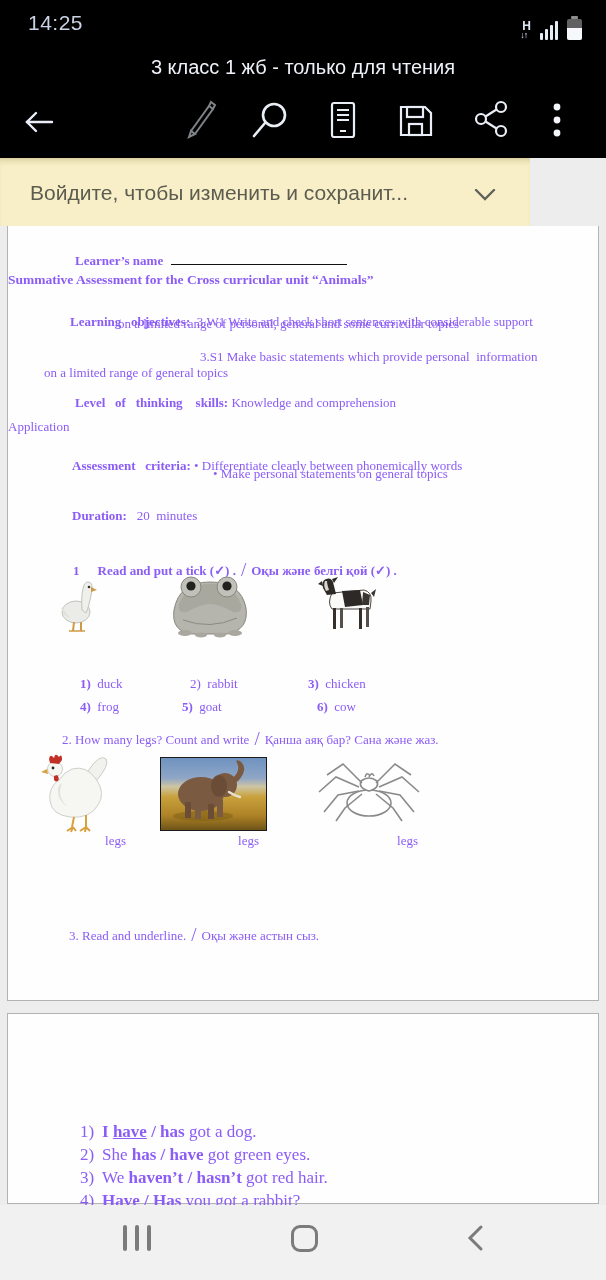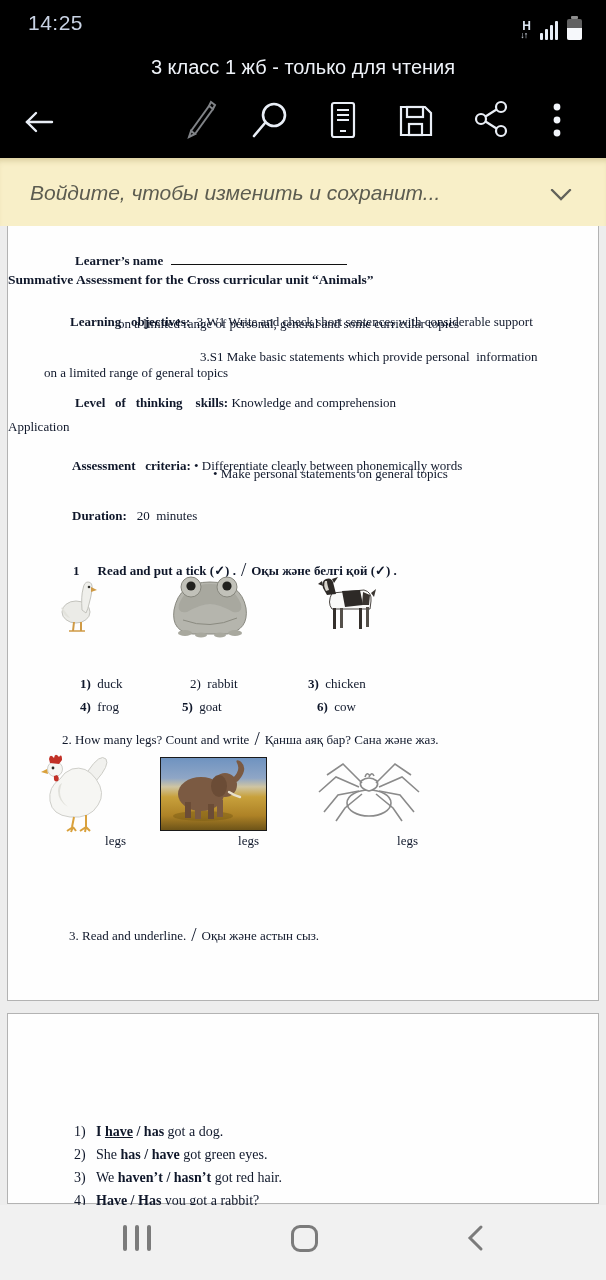--- a/index.html
+++ b/index.html
@@ -19,43 +19,43 @@
   .sigbars { display:flex; align-items:flex-end; gap:2px; height:20px; }
   .sigbars i { display:block; width:3px; background:#e7edf6; border-radius:1px; }
   .batt { position:relative; width:15px; height:24px; }
   .batt .nub { position:absolute; left:4px; top:0; width:7px; height:3px; background:rgba(255,255,255,.55); border-radius:1px; }
   .batt .body { position:absolute; left:0; top:3px; width:15px; height:21px; background:rgba(255,255,255,.38); border-radius:2px; overflow:hidden; }
   .batt .fill { position:absolute; left:0; bottom:0; width:100%; height:12px; background:#f6f8fb; }
   .apptitle { position:absolute; left:0; top:56px; width:606px; text-align:center; font-size:20px; color:#eef2f8; }
   .tbicon { position:absolute; cursor:pointer; }
   .tbicon svg { display:block; }
   
-  .banner { position:absolute; left:0; top:158px; width:606px; height:68px; background:#f8efc8;
-            box-shadow:inset 0 6px 6px -4px rgba(150,130,60,.35); cursor:pointer;font-style:italic; }
+  .banner { position:absolute; left:0; top:158px; width:530px; height:68px; background:#f8efc8;
+            box-shadow:inset 0 6px 6px -4px rgba(150,130,60,.35); cursor:pointer; }
   .banner .msg { position:absolute; left:30px; top:0; height:68px; line-height:70px; font-size:21px; color:#5c5c50; }
   .banner .chev { position:absolute; right:34px; top:29px; }
   
   .docarea { position:absolute; left:0; top:226px; width:606px; height:986px; background:#ededed; }
   .page { position:absolute; left:7px; width:592px; background:#fefefe; border:1px solid #b3b3b3;
-          font-family:"Liberation Serif", serif; color:#0f172a; }
+          font-family:"Liberation Serif", serif; color:#8b5cf6; }
   .page1 { top:0; height:775px; border-top:none; }
   .page2 { top:787px; height:191px; }
   .dline { position:absolute; font-size:13px; white-space:pre; line-height:15px; }
   .b { font-weight:bold; }
   .ctr { left:0; width:100%; }
   .blank { display:inline-block; width:176px; height:13px; border-bottom:1.5px solid #111; margin-left:8px; }
   .slash { font-size:19px; font-weight:400; position:relative; top:1px; margin:0 5px; }
   .img { position:absolute; }
   .photo { position:absolute; border:1px solid #1a1a1a; overflow:hidden;
            background:linear-gradient(180deg,#6f93c0 0%,#8fa6c6 28%,#cfc5a2 40%,#c8a13c 54%,#ae8226 80%,#6e5418 100%); }
   .photo svg { position:absolute; left:0; top:0; }
   .legs { width:60px; text-align:right; }
   .s-num { display:inline-block; width:22px; }
   .u { text-decoration:underline; }
-  .p2line { font-size:14px; }
+  .p2line { font-size:17px; }
   
   .navbar { position:absolute; left:0; top:1205px; width:606px; height:75px; background:#f1f1f1; }
   .navbtn { position:absolute; top:19px; cursor:pointer; }
   .recents { left:123px; display:flex; gap:8px; height:28px; align-items:center; }
   .recents i { display:block; width:4px; height:26px; background:#7b7b7b; border-radius:2px; }
   .homebtn { left:291px; width:27px; height:27px; border:3px solid #7b7b7b; border-radius:9px; margin-top:1px; }
 </style>
 </head>
 <body>
 

